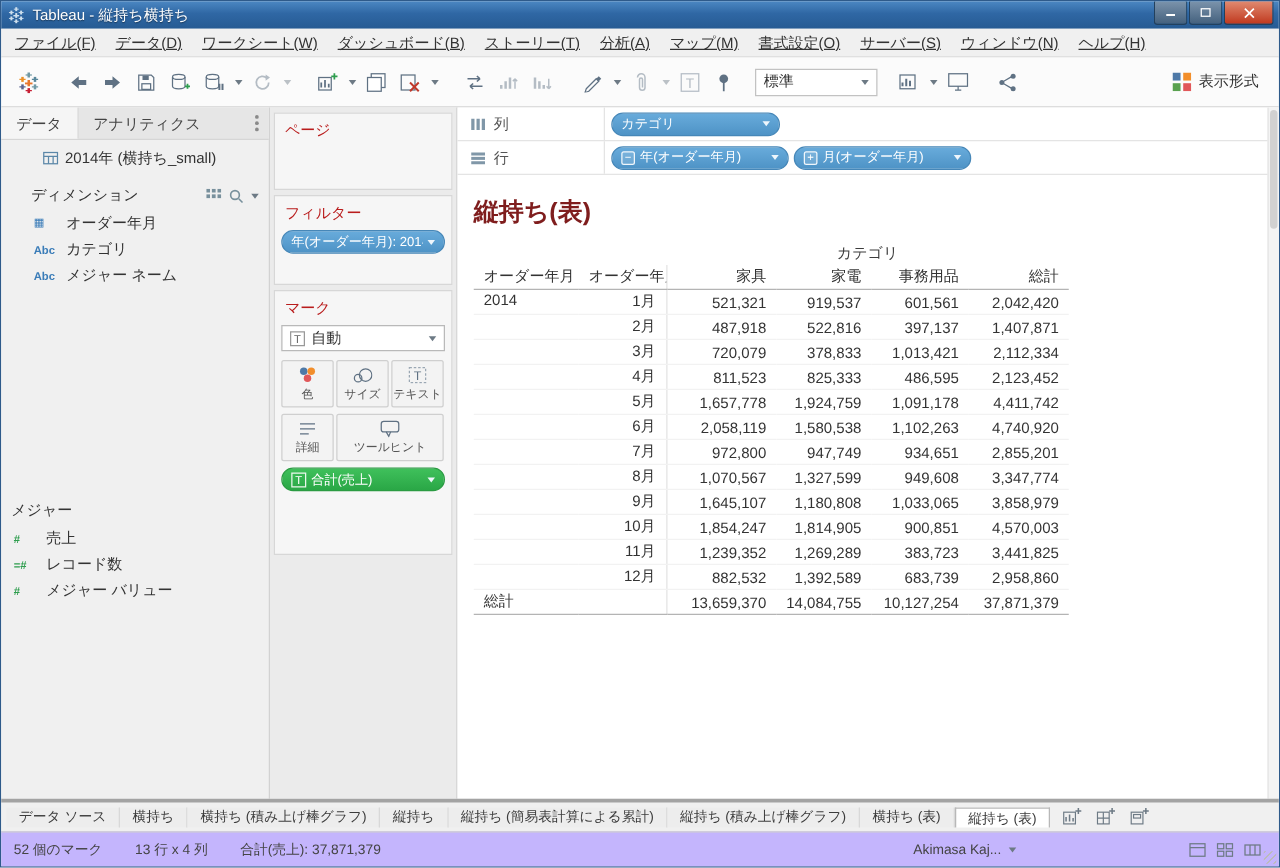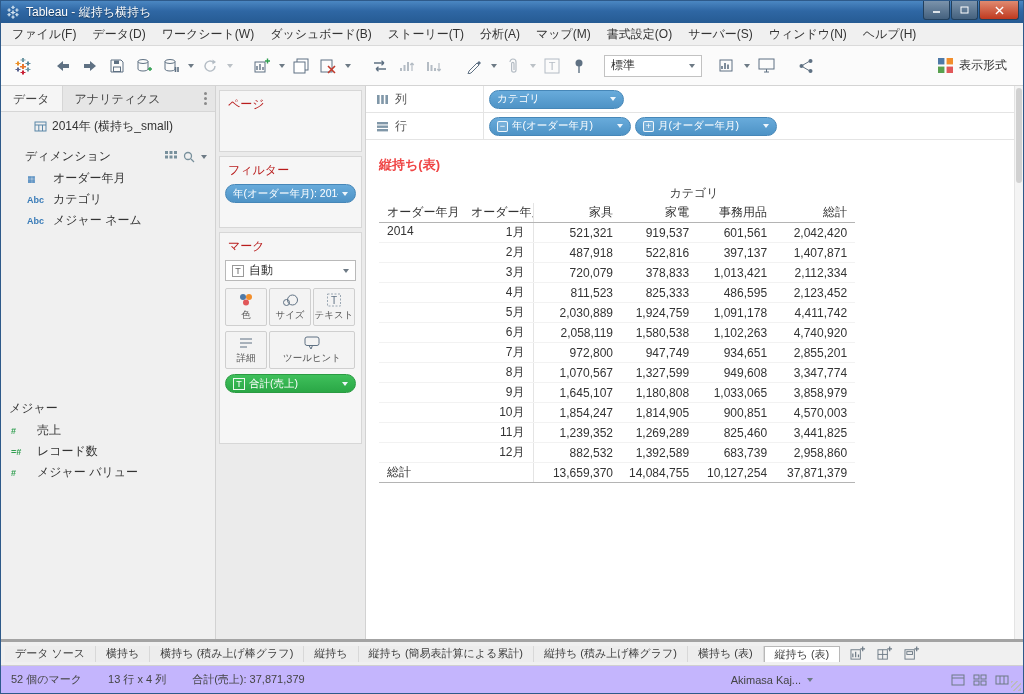--- a/index.html
+++ b/index.html
@@ -13,21 +13,21 @@
     display:flex; align-items:center; gap:6px; padding-left:5px; color:#fff; }
   .title-text { font-size:12px; text-shadow:0 1px 1px rgba(0,0,0,.45); }
   .win-buttons { margin-left:auto; display:flex; height:100%; }
   .win-btn { width:27px; height:19px; display:flex; align-items:center; justify-content:center;
     background:linear-gradient(180deg,#7b93ab,#44617e); border:1px solid #22405d; border-top:none;
     border-radius:0 0 3px 3px; margin-right:1px; }
   .win-btn.close { width:40px; background:linear-gradient(180deg,#e08a70,#c0391f); margin-right:4px; }
 
   
   .menubar { position:absolute; top:22px; left:0; right:0; height:23px; background:#f0f0f0;
-    border-bottom:1px solid #dadada; display:flex; align-items:center; padding-left:3px; }
+    border-bottom:1px solid #dadada; display:flex; align-items:center; padding-left:3px;text-decoration:underline; }
   .menu-item { padding:3px 8px; font-size:12px; cursor:default; }
 
   
   .toolbar { position:absolute; top:45px; left:0; right:0; height:40px; background:#fbfbfb;
     border-bottom:1px solid #d4d4d4; display:flex; align-items:center; padding:0 10px; gap:3px; }
   .tbi { width:24px; height:26px; display:inline-flex; align-items:center; justify-content:center; }
   .tb-caret { display:inline-flex; width:9px; justify-content:center; }
   .caret-down { display:inline-block; width:0; height:0;
     border-left:3.5px solid transparent; border-right:3.5px solid transparent; border-top:4px solid #6d7a85; }
   .tb-combo { display:flex; align-items:center; justify-content:space-between; width:98px; height:22px;
@@ -89,21 +89,21 @@
   .mark-btn.w1 { width:42px; } .mark-btn.w2 { width:86px; }
 
   
   .view-area { flex:1; background:#fff; position:relative; display:flex; flex-direction:column; }
   .shelf { height:27px; display:flex; align-items:center; border-bottom:1px solid #e4e4e4; }
   .shelf-label { width:118px; align-self:stretch; display:flex; align-items:center; gap:6px;
     padding-left:10px; color:#555; border-right:1px solid #e4e4e4; font-size:12px; }
   .shelf-pills { display:flex; align-items:center; gap:4px; padding-left:5px; flex:1; }
   .shelf-pills .pill { width:135px; }
   .shelf-pills .pill.rowpill { width:142px; }
-  .sheet-title { padding:16px 0 10px 13px; font-size:13px; font-weight:bold; color:#ef4444; }
+  .sheet-title { padding:16px 0 10px 13px; font-size:20px; font-weight:bold; color:#7f1d1d; }
 
   .table-wrap { padding-left:13px; }
   .ttable { border-collapse:collapse; font-size:12px; }
   .ttable th, .ttable td { font-weight:normal; padding:1px 8px; height:19px; }
   .ttable .cat { text-align:center; color:#3c3c3c; }
   .cols-row th { border-bottom:1px solid #b4b4b4; }
   .ttable th.rh { text-align:left; white-space:nowrap; overflow:hidden; max-width:70px; }
   .ttable .num { text-align:right; }
   .ttable td.month { text-align:right; }
   .ttable td.year { text-align:left; vertical-align:top; }
@@ -665,21 +665,21 @@
                 <td class="month sep">4月</td>
                 <td class="num">811,523</td>
                 <td class="num">825,333</td>
                 <td class="num">486,595</td>
                 <td class="num">2,123,452</td>
               </tr>
 
               <tr>
                 <td class="year"></td>
                 <td class="month sep">5月</td>
-                <td class="num">2,030,889</td>
+                <td class="num">1,657,778</td>
                 <td class="num">1,924,759</td>
                 <td class="num">1,091,178</td>
                 <td class="num">4,411,742</td>
               </tr>
 
               <tr>
                 <td class="year"></td>
                 <td class="month sep">6月</td>
                 <td class="num">2,058,119</td>
                 <td class="num">1,580,538</td>
@@ -721,21 +721,21 @@
                 <td class="num">1,814,905</td>
                 <td class="num">900,851</td>
                 <td class="num">4,570,003</td>
               </tr>
 
               <tr>
                 <td class="year"></td>
                 <td class="month sep">11月</td>
                 <td class="num">1,239,352</td>
                 <td class="num">1,269,289</td>
-                <td class="num">825,460</td>
+                <td class="num">383,723</td>
                 <td class="num">3,441,825</td>
               </tr>
 
               <tr>
                 <td class="year"></td>
                 <td class="month sep">12月</td>
                 <td class="num">882,532</td>
                 <td class="num">1,392,589</td>
                 <td class="num">683,739</td>
                 <td class="num">2,958,860</td>

